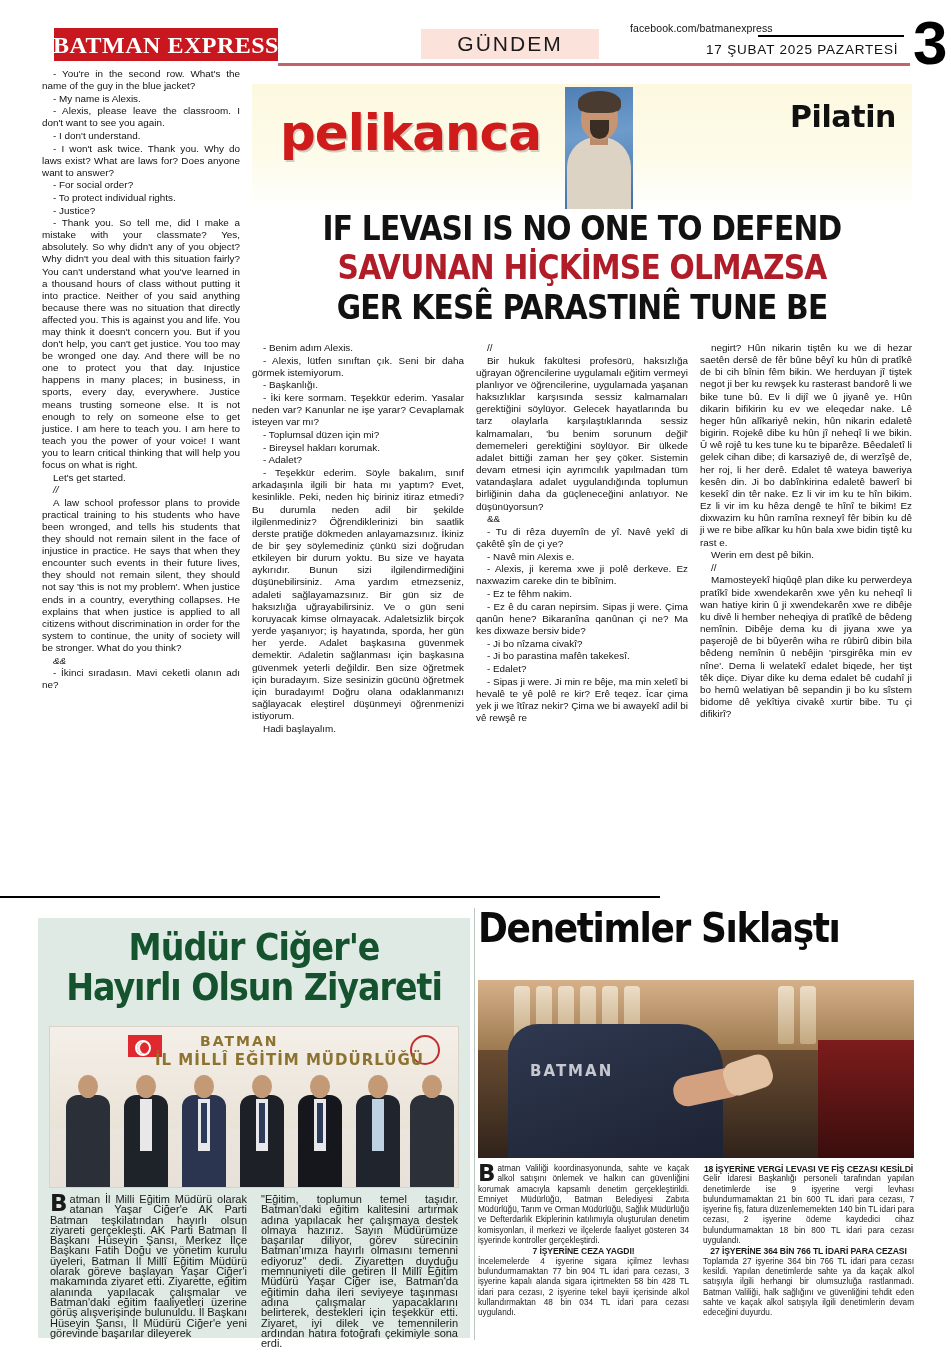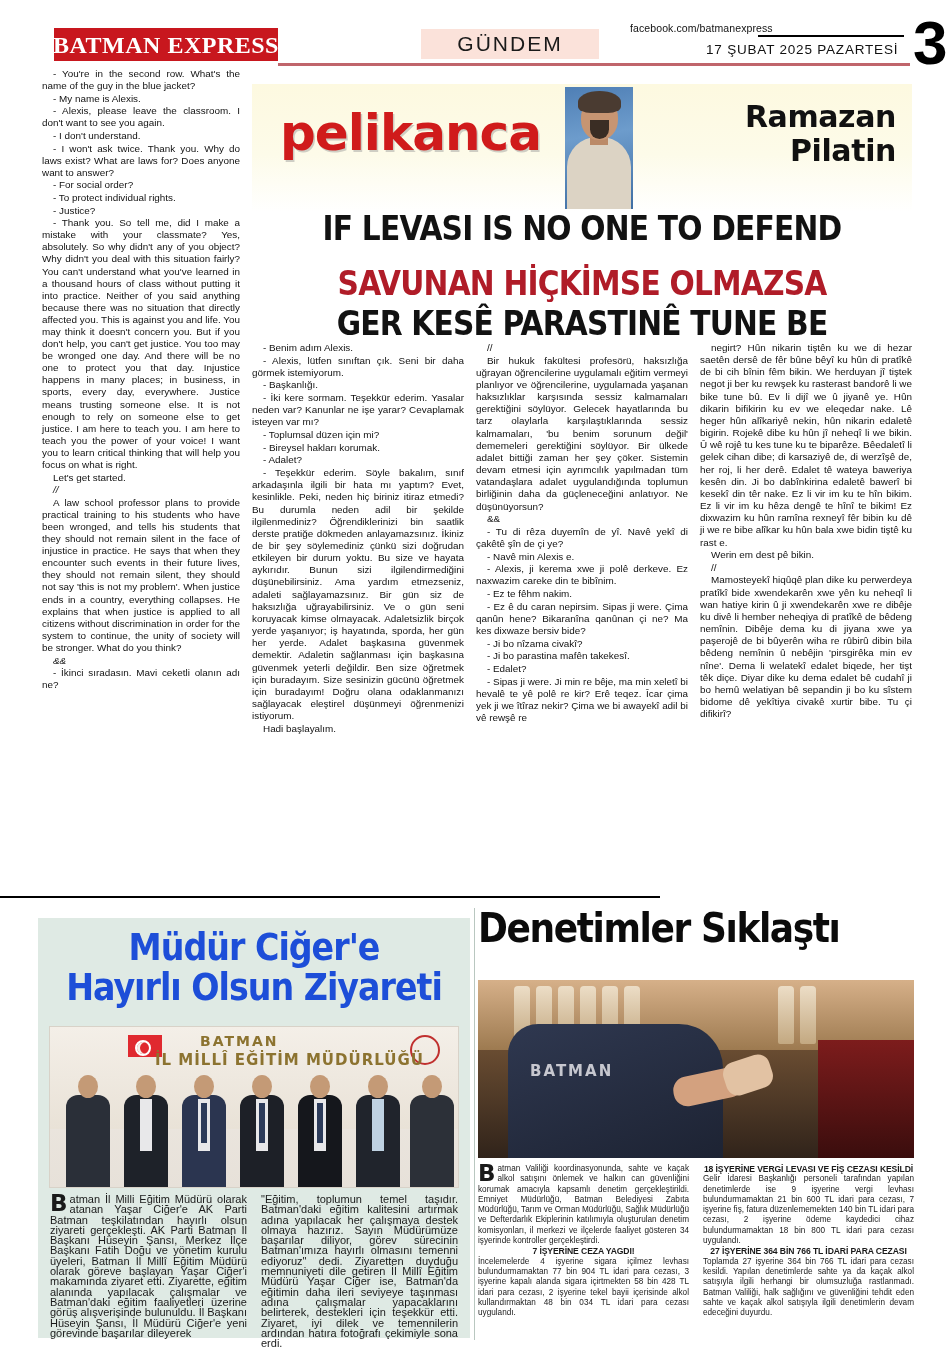--- a/index.html
+++ b/index.html
@@ -102,21 +102,21 @@
     text-align:right; font-size:30px; font-weight:bold; line-height:1.12;
     color:#111; font-family:"DejaVu Sans", sans-serif; letter-spacing:-0.4px;
   }
   .headline-wrap { position:absolute; left:0; top:128px; width:660px; }
   .hl {
     text-align:center; font-weight:bold; line-height:1.04;
     font-family:"DejaVu Sans", sans-serif; letter-spacing:-0.8px;
     font-stretch:condensed;
   }
   .hl1 { font-size:33px; color:#121212; }
-  .hl2 { font-size:33px; color:#b01c28; margin-top:21px; }
+  .hl2 { font-size:33px; color:#b01c28; margin-top:5px; }
   .hl3 { font-size:33px; color:#121212; margin-top:5px; }
 
   .body-cols {
     position:absolute; left:0; top:258px; width:660px; height:636px;
     display:flex; gap:12px;
   }
   .bcol {
     width:212px; font-size:9.9px; line-height:12.15px;
     text-align:justify; color:#111;
   }
@@ -130,21 +130,21 @@
     position:absolute; left:38px; top:896px; width:208px; height:2px; background:#000;
   }
 
   
   .story-left {
     position:absolute; left:38px; top:918px; width:432px; height:420px;
     background:#dfeae4;
   }
   .sl-head {
     padding:10px 24px 4px; text-align:center;
-    font-size:37px; line-height:1.08; font-weight:bold; color:#1d4ed8;
+    font-size:37px; line-height:1.08; font-weight:bold; color:#14532d;
     font-family:"DejaVu Sans", sans-serif; letter-spacing:-1px;
     font-stretch:condensed;
   }
   .sl-photo {
     position:absolute; left:11px; top:108px; width:410px; height:162px;
     background:linear-gradient(180deg,#efeae4 0%, #e7e1d9 100%);
     overflow:hidden; border:1px solid #d8d2c8;
   }
   .sl-photo .wall {
     position:absolute; left:0; top:0; width:100%; height:64%;
@@ -307,21 +307,20 @@
 
       <div class="author-photo">
         <div class="body"></div>
         <div class="neck"></div>
         <div class="head"></div>
         <div class="hair"></div>
         <div class="beard"></div>
       </div>
 
       <div class="author-name">
-        <div>Ramazan</div>
         <div>Pilatin</div>
       </div>
     </div>
 
     <div class="headline-wrap">
       <div class="hl hl1">IF LEVASI IS NO ONE TO DEFEND</div>
       <div class="hl hl2">SAVUNAN HİÇKİMSE OLMAZSA</div>
       <div class="hl hl3">GER KESÊ PARASTINÊ TUNE BE</div>
     </div>
 

